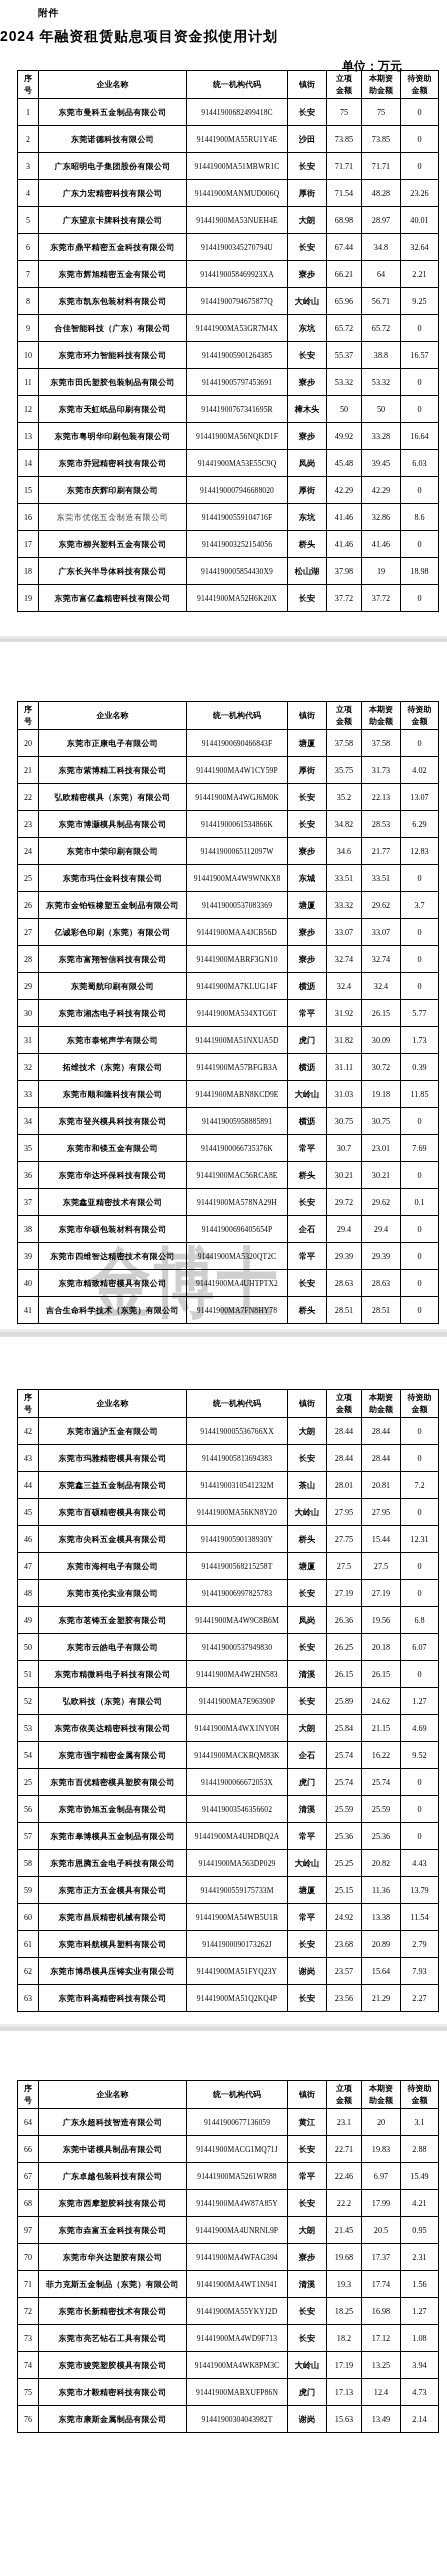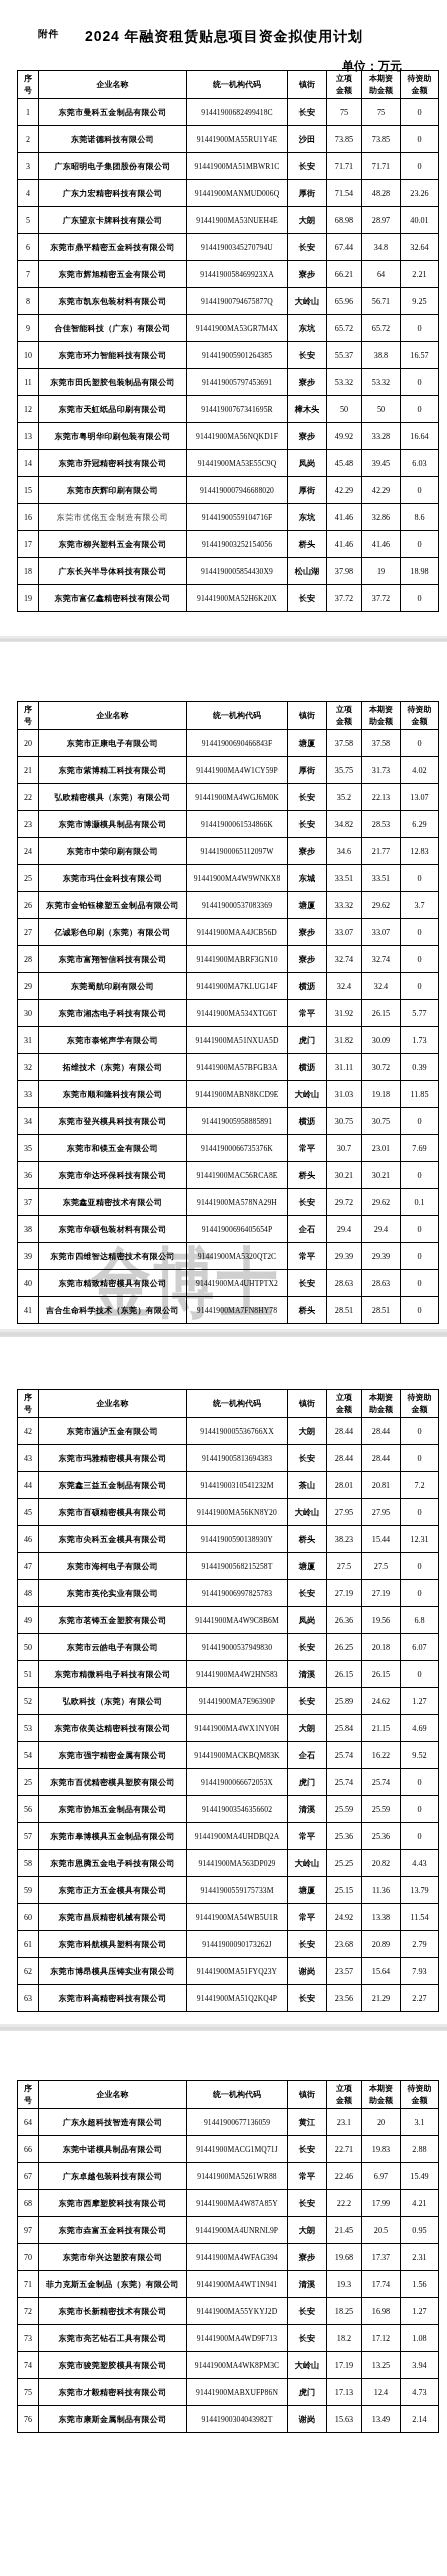--- a/index.html
+++ b/index.html
@@ -1,20 +1,20 @@
 <!DOCTYPE html>
 <html style="font-size:9.8px"><head>
 <meta charset="utf-8">
 <style>
   html,body{margin:0;padding:0;background:#ffffff;}
   body{width:448px;font-family:"Liberation Sans",sans-serif;color:#000;}
   .page{position:relative;background:#fff;overflow:hidden;}
   .page-sep{width:100%;background:linear-gradient(180deg,#f0f0f0 0%,#d7d7d7 55%,#e3e3e3 100%);border-top:0.6px solid #e9e9e9;box-sizing:border-box;}
-  .attachment{position:absolute;left:38px;top:7.3px;font-size:9.8px;font-weight:bold;letter-spacing:0.6px;margin-top:21px;}
-  .doc-title{position:absolute;left:0;right:0;top:28px;text-align:center;font-size:14px;font-weight:bold;letter-spacing:0.9px;}
+  .attachment{position:absolute;left:38px;top:7.3px;font-size:9.8px;font-weight:bold;letter-spacing:0.6px;}
+  .doc-title{position:absolute;left:0;right:0;top:28px;font-size:14px;font-weight:bold;letter-spacing:0.9px;}
   .unit{position:absolute;right:46px;top:58px;font-size:12px;font-weight:bold;}
   .table-wrap{position:absolute;left:17px;z-index:1;}
   table.grid{border-collapse:collapse;table-layout:fixed;border:1.2px solid #000;background:transparent;}
   table.grid th,table.grid td{border:0.6px solid #000;text-align:center;vertical-align:middle;padding:0 0.6px;overflow:hidden;}
   table.grid th{height:27px;font-size:8px;font-weight:bold;white-space:pre-line;line-height:1.5;}
   table.grid td{height:26px;}
   td.seq{font-family:"Liberation Serif",serif;font-size:8px;}
   td.company{font-size:8px;font-weight:bold;letter-spacing:0.3px;}
   td.company.light{font-weight:normal;font-family:"Liberation Serif",serif;color:#3c3c3c;letter-spacing:0.6px;}
   td.code{font-family:"Liberation Serif",serif;font-size:7.6px;letter-spacing:0.1px;}
@@ -531,21 +531,21 @@
             <td class="town">大岭山</td>
             <td class="num">27.95</td>
             <td class="num">27.95</td>
             <td class="num">0</td>
           </tr>
           <tr>
             <td class="seq">46</td>
             <td class="company">东莞市尖科五金模具有限公司</td>
             <td class="code">91441900590138930Y</td>
             <td class="town">桥头</td>
-            <td class="num">38.23</td>
+            <td class="num">27.75</td>
             <td class="num">15.44</td>
             <td class="num">12.31</td>
           </tr>
           <tr>
             <td class="seq">47</td>
             <td class="company">东莞市海柯电子有限公司</td>
             <td class="code">91441900568215258T</td>
             <td class="town">塘厦</td>
             <td class="num">27.5</td>
             <td class="num">27.5</td>

